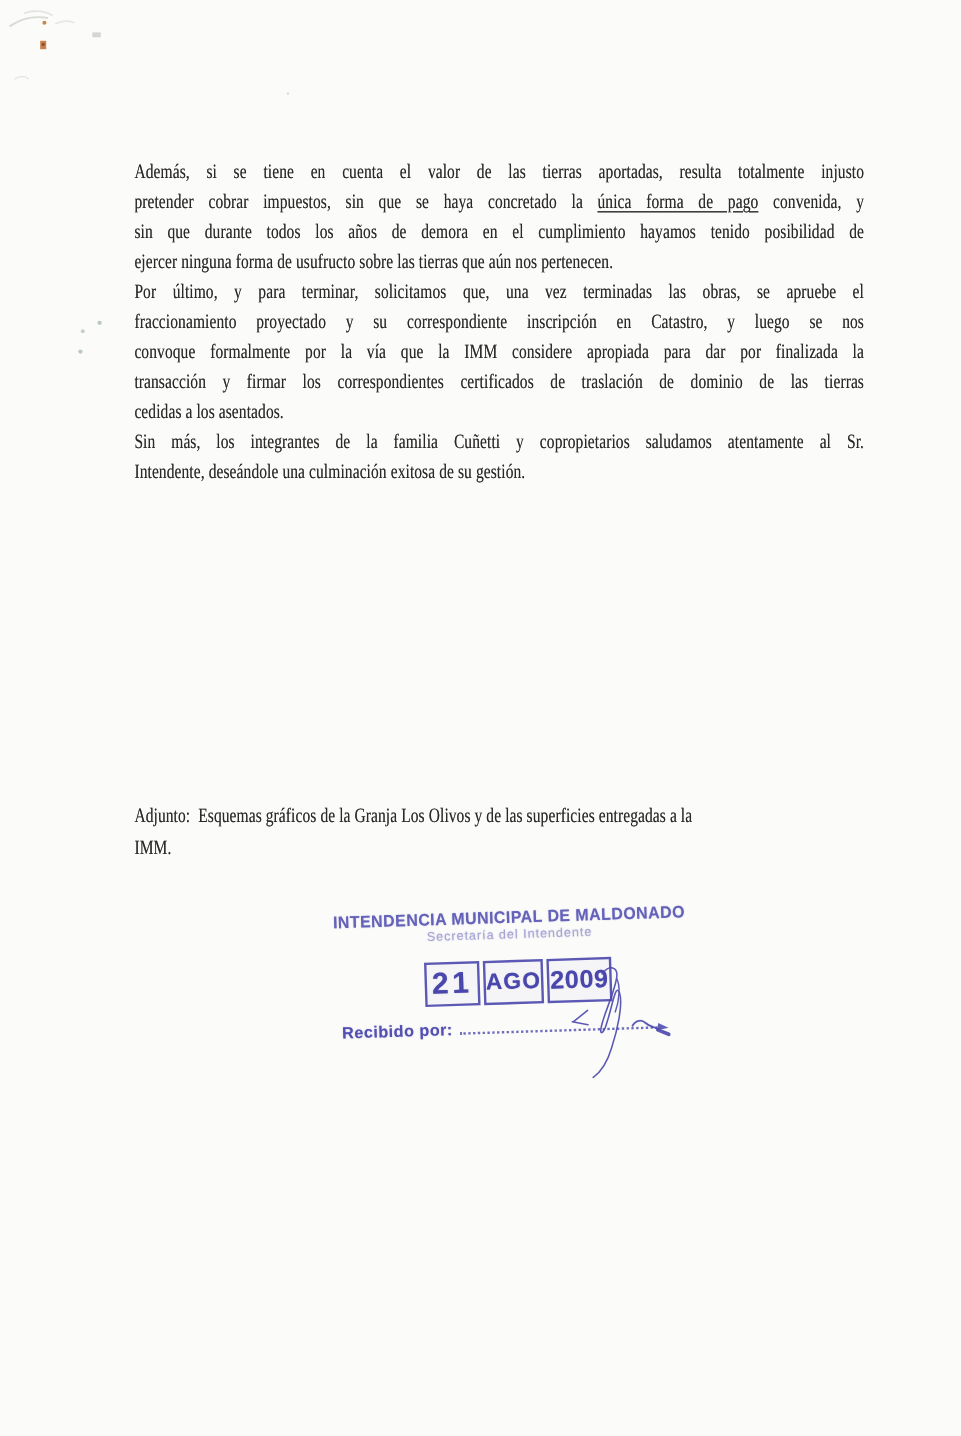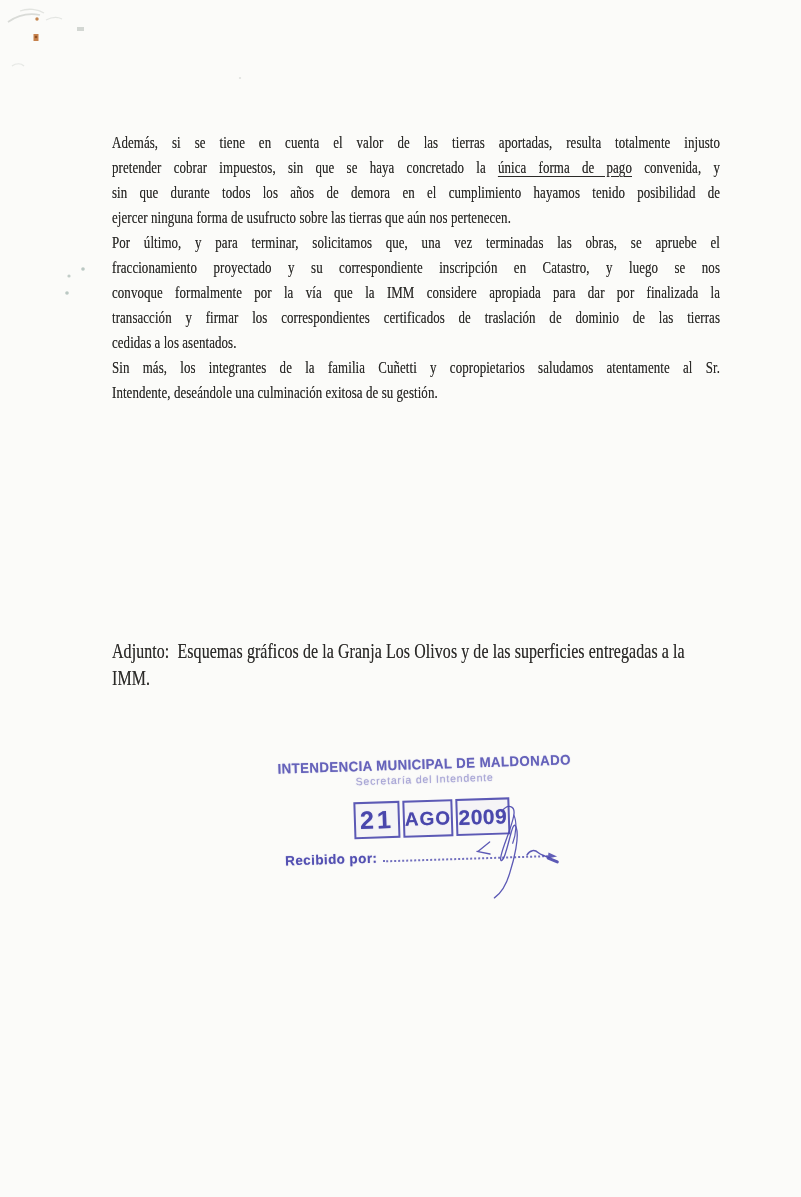--- a/index.html
+++ b/index.html
@@ -35,24 +35,24 @@
   }
   .line.j {
     text-align: justify;
     text-align-last: justify;
   }
   .u { text-decoration: underline; text-underline-offset: 2.5px; }
 
   
   .attachment {
     position: absolute;
-    left: 112px; top: 638px;
+    left: 112px; top: 666px;
     width: 608px;
     color: #2b2a28;
-    font-size: 21px;
+    font-size: 17px;
   }
   .attachment .line { height: 27px; line-height: 27px; }
 
   
   .stamp {
     position: absolute;
     left: 270px; top: 750px;
     width: 312px; height: 145px;
     transform: rotate(-1.8deg);
     font-family: "Liberation Sans", sans-serif;

